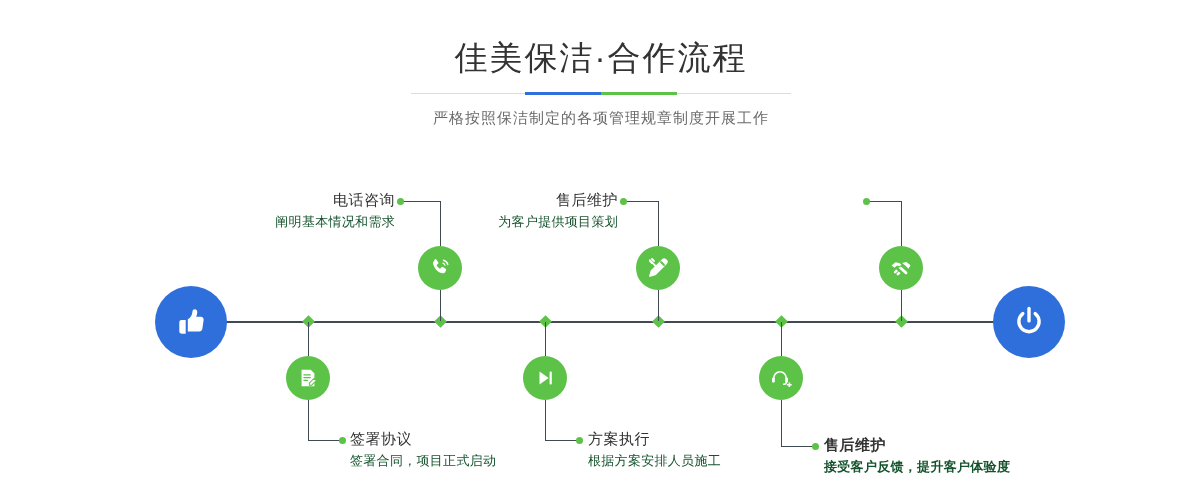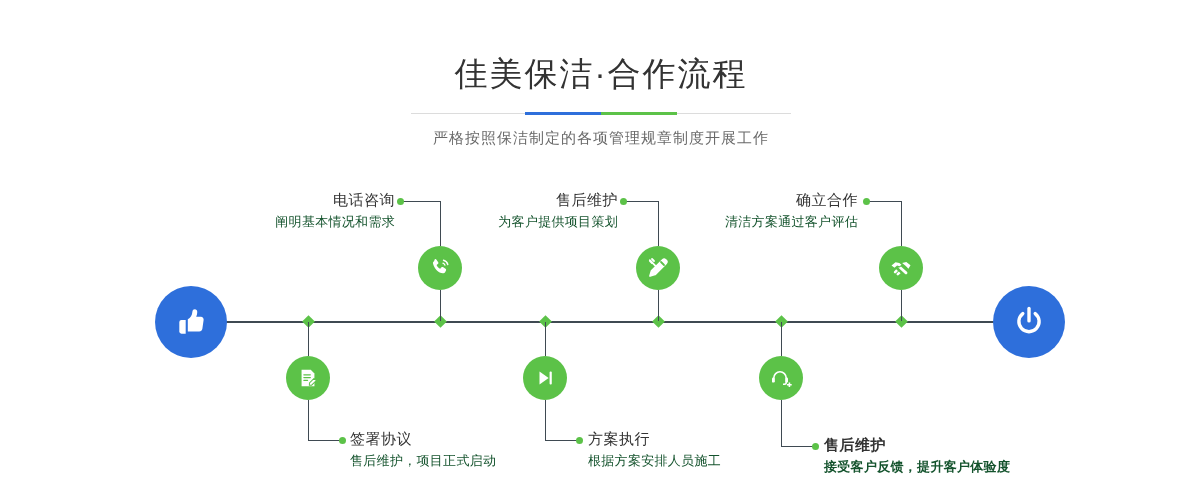--- a/index.html
+++ b/index.html
@@ -27,21 +27,21 @@
     left: 0;
     width: 1202px;
     text-align: center;
   }
   .title {
     font-size: 33px;
     color: #333333;
     letter-spacing: 2px;
     line-height: 44px;
     font-weight: normal;
-    margin: 16px;
+    margin: 0;
   }
   .rule-wrap {
     position: relative;
     width: 380px;
     height: 3px;
     margin: 12px auto 0 auto;
   }
   .rule-bg {
     position: absolute;
     left: 0;
@@ -219,21 +219,21 @@
         <path d="M7.5 8.5h7M7.5 11.5h7M7.5 14.5h4" stroke="#5cc248" stroke-width="1.4" stroke-linecap="round"></path>
         <path d="M18.6 12.4l2.4 2.4-5 5-2.5.1.1-2.5z" fill="#ffffff" stroke="#5cc248" stroke-width="1.1"></path>
       </svg>
     </span>
   </div>
   <div class="vline" style="left:308px; top:400px; height:40px;"></div>
   <div class="hline" style="left:308px; top:440px; width:34px;"></div>
   <div class="dot-sm" style="left:339px; top:437px;"></div>
   <div class="label left-align" style="left:350px; top:429px; width:250px;">
     <div class="lab-title">签署协议</div>
-    <div class="lab-desc">售后维护，项目正式启动</div>
+    <div class="lab-desc">签署合同，项目正式启动</div>
   </div>
 
   <div class="diamond" style="left:654px; top:317px;"></div>
   <div class="vline" style="left:658px; top:290px; height:31px;"></div>
   <div class="node" style="left:636px; top:246px;">
     <span>
       <svg width="24" height="24" viewBox="0 0 24 24" fill="none" stroke="#ffffff" stroke-width="1.8" stroke-linecap="round" stroke-linejoin="round">
         <path d="M4 20l5-1.5L20.2 7.3a2 2 0 0 0 0-2.8l-.7-.7a2 2 0 0 0-2.8 0L5.5 15z" fill="#ffffff" stroke="#ffffff"></path>
         <path d="M15 6l3 3" stroke="#5cc248"></path>
         <path d="M3.8 4.2l6.4 6.4" stroke="#ffffff"></path>
@@ -276,24 +276,20 @@
         <path d="M21.5 9.3l-4.2-3.3-4.2 1 3.1 2.4 1.6 1.7 1.6 1.6z"></path>
         <path d="M9.2 11.6l2.6 2.3 1.6 1.5 1.4 1.3 1.3 1.2c.6.5 1.5.4 2-.2.5-.6.4-1.5-.2-2l-5.9-5.3-1.6 1.2z"></path>
         <path d="M7.2 13.2l-2 2c-.5.5-.5 1.3 0 1.8.5.5 1.3.5 1.8 0l2-2z"></path>
         <path d="M9.8 15.4l-1.9 1.9c-.5.5-.5 1.3 0 1.8.5.5 1.3.5 1.8 0l1.9-1.9z"></path>
       </svg>
     </span>
   </div>
   <div class="vline" style="left:901px; top:201px; height:45px;"></div>
   <div class="hline" style="left:866px; top:201px; width:36px;"></div>
   <div class="dot-sm" style="left:863px; top:198px;"></div>
-  <div class="label right-align" style="left:620px; top:190px; width:238px;">
-    <div class="lab-title">确立合作</div>
-    <div class="lab-desc">清洁方案通过客户评估</div>
-  </div>
 
   <div class="diamond" style="left:777px; top:317px;"></div>
   <div class="vline" style="left:781px; top:322px; height:34px;"></div>
   <div class="node" style="left:759px; top:356px;">
     <span>
       <svg width="24" height="24" viewBox="0 0 24 24" fill="#ffffff">
         <path d="M4 12a7 7 0 0 1 14 0v4.5a2.5 2.5 0 0 1-2.5 2.5H14v-1.6h1.5c.5 0 .9-.4.9-.9V12a5.4 5.4 0 0 0-10.8 0v4h-1z"></path>
         <rect x="3" y="11.6" width="2.6" height="5" rx="1.2"></rect>
         <rect x="16.4" y="11.6" width="2.6" height="5" rx="1.2"></rect>
         <path d="M19.6 16.4h1.6v1.5h1.5v1.5h-1.5v1.5h-1.6v-1.5H18v-1.5h1.6z"></path>

